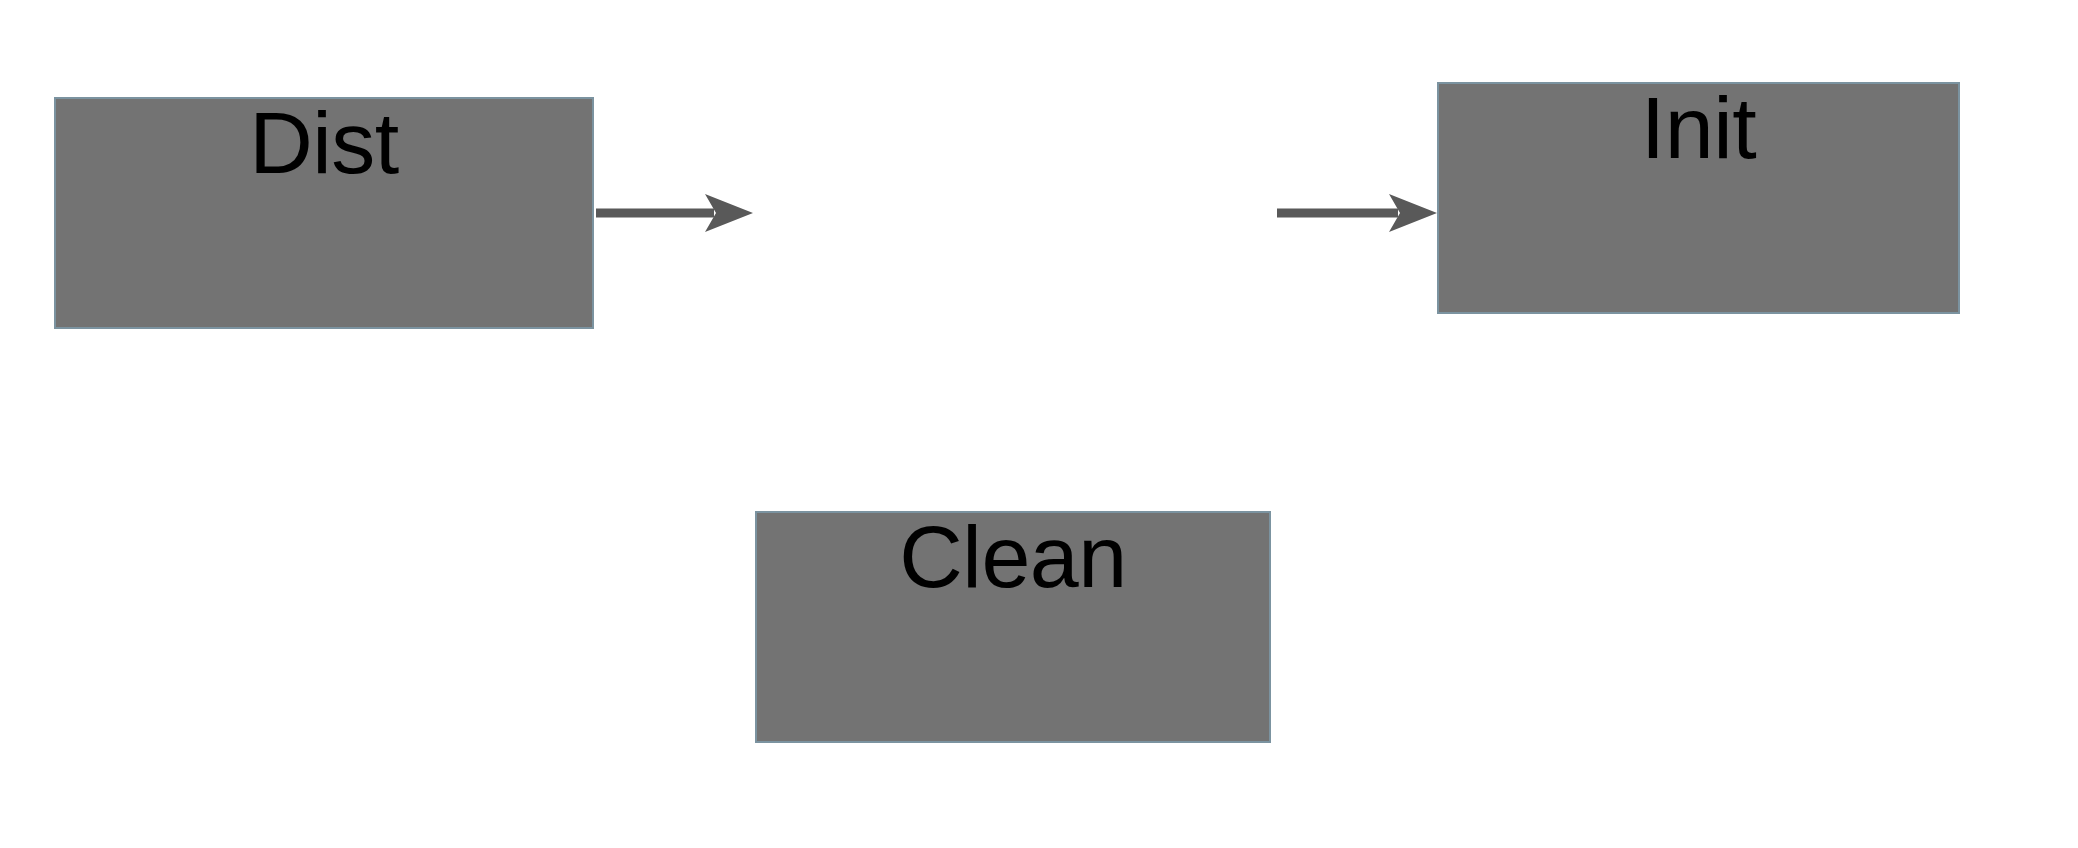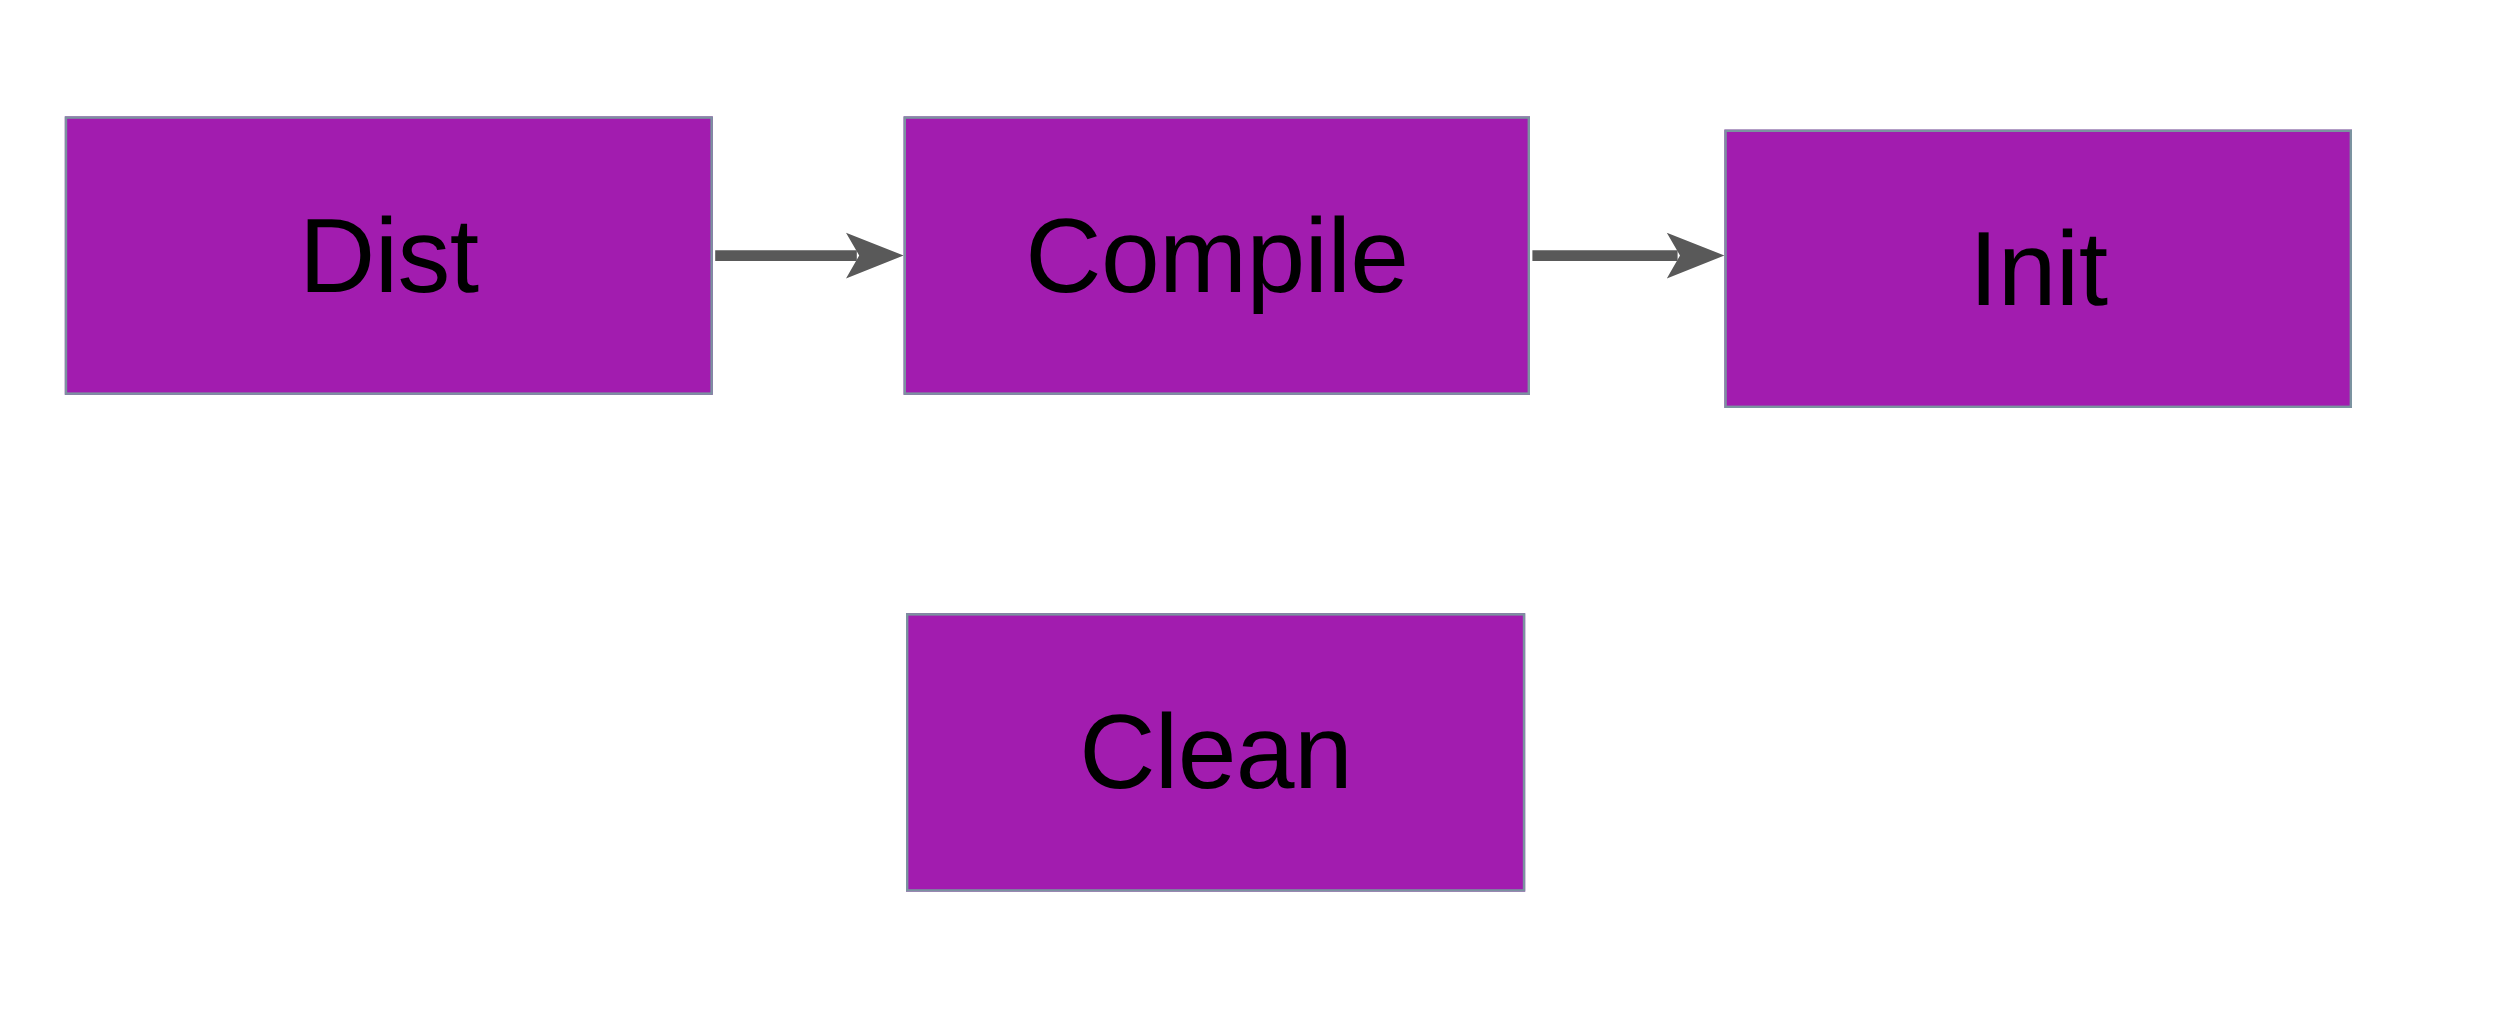--- a/index.html
+++ b/index.html
@@ -15,24 +15,23 @@
   }
   #diagram-canvas {
     position: relative;
     width: 2078px;
     height: 848px;
     background: #ffffff;
   }
   .node {
     position: absolute;
     box-sizing: border-box;
-    background: #a21caf;
+    background: #737373;
     border: 2px solid #7b93a0;
     display: flex;
-    align-items: center;
     justify-content: center;
   }
   .node-label {
     font-family: "Liberation Sans", "DejaVu Sans", sans-serif;
     font-weight: 300;
     font-size: 88px;
     line-height: 1;
     color: #000000;
     letter-spacing: -0.5px;
     white-space: nowrap;
@@ -41,21 +40,21 @@
   .edge-layer {
     position: absolute;
     left: 0;
     top: 0;
     width: 2078px;
     height: 848px;
     pointer-events: none;
   }
   #node-dist   { left: 54px;   top: 97px;  width: 540px; height: 232px; }
   #node-compile{ left: 753px;  top: 97px;  width: 522px; height: 232px; }
-  #node-init   { left: 1437px; top: 108px;  width: 523px; height: 232px; }
+  #node-init   { left: 1437px; top: 82px;  width: 523px; height: 232px; }
   #node-clean  { left: 755px;  top: 511px; width: 516px; height: 232px; }
 </style>
 </head>
 <body>
 
 <div id="diagram-canvas">
 
   <svg class="edge-layer" viewBox="0 0 2078 848" width="2078" height="848" xmlns="http://www.w3.org/2000/svg">
     <g>
       <line x1="596" y1="213" x2="714" y2="213" stroke="#595959" stroke-width="9" stroke-linecap="butt"></line>
@@ -64,23 +63,20 @@
     <g>
       <line x1="1277" y1="213" x2="1398" y2="213" stroke="#595959" stroke-width="9" stroke-linecap="butt"></line>
       <path d="M 1437 213 L 1389 194 L 1400 213 L 1389 232 Z" fill="#595959"></path>
     </g>
   </svg>
 
   <div class="node" id="node-dist">
     <span class="node-label">Dist</span>
   </div>
 
-  <div class="node" id="node-compile">
-    <span class="node-label">Compile</span>
-  </div>
 
   <div class="node" id="node-init">
     <span class="node-label">Init</span>
   </div>
 
   <div class="node" id="node-clean">
     <span class="node-label">Clean</span>
   </div>
 
 </div>

